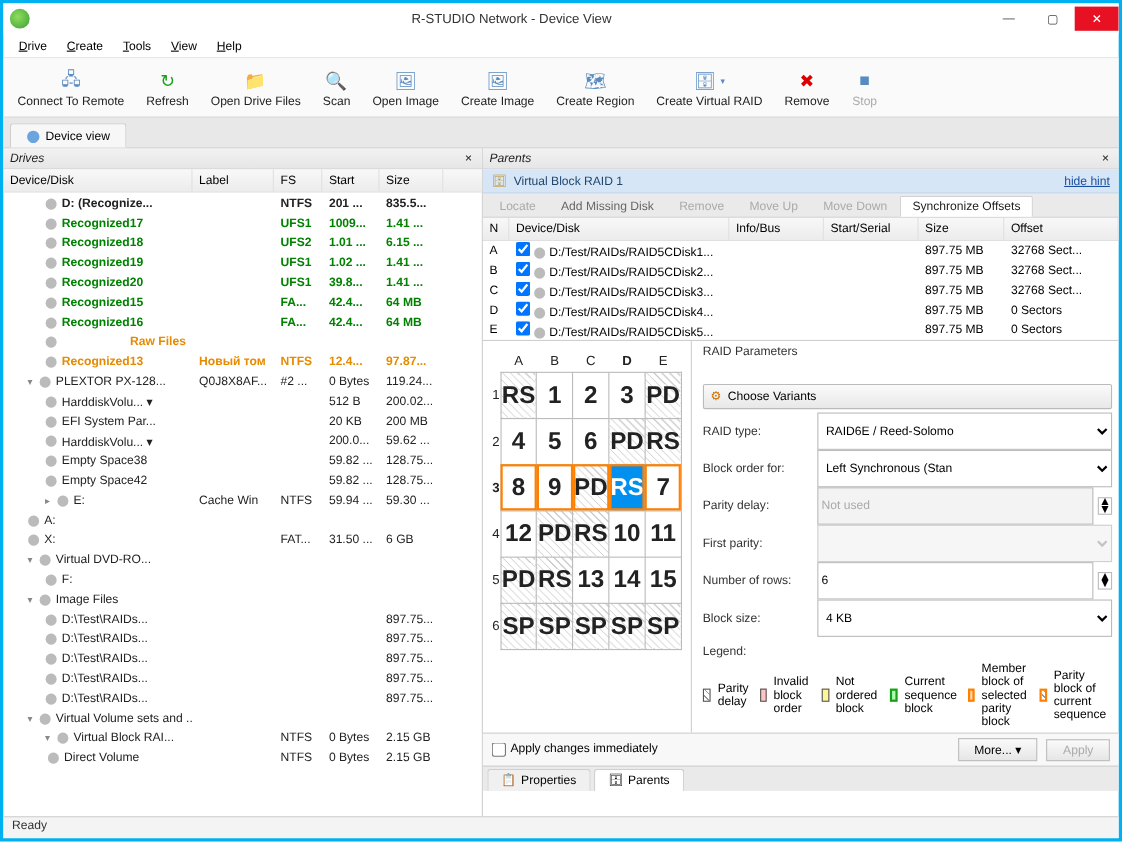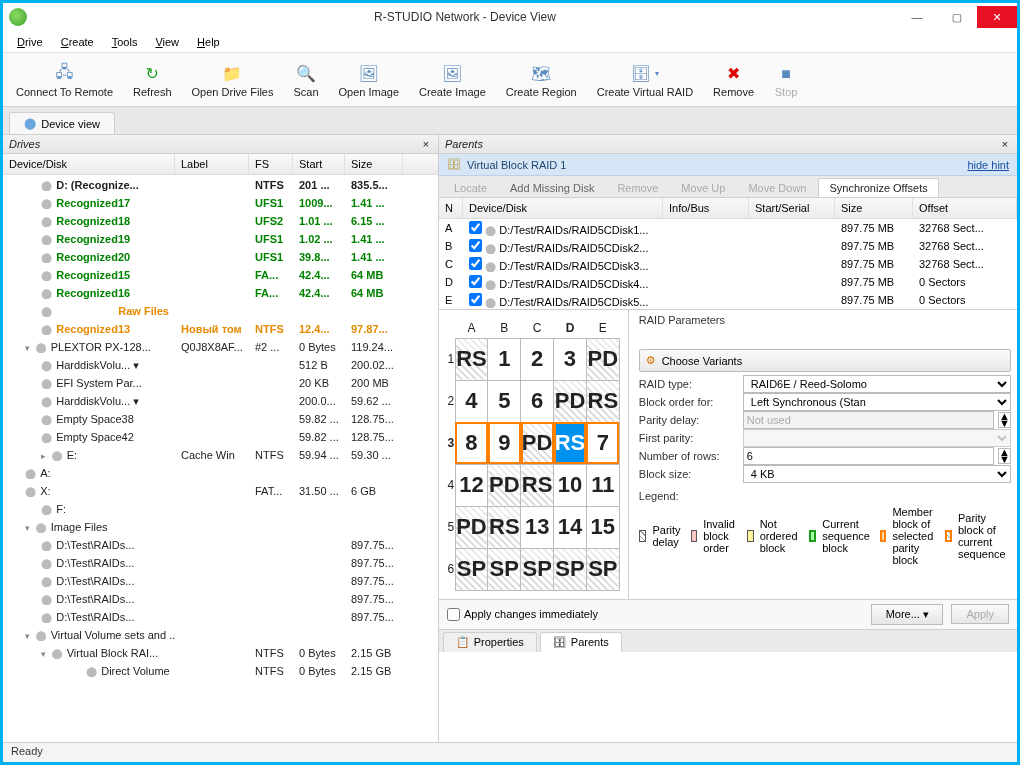--- a/index.html
+++ b/index.html
@@ -55,21 +55,21 @@
 .rg th { font-size: 12px; font-weight: normal; height:20px; border:none; }
 .rg .rowh { width: 18px; font-size: 12px; font-weight: normal; border:none;}
 .hatch { background: repeating-linear-gradient(45deg,#fff,#fff 4px,#ccc 4px,#ccc 5px); }
 .sel-row td { outline: 2px solid #ff8000; outline-offset:-2px; }
 .sel-cell { background: #0090f0 !important; color:#fff !important; }
 .params { flex: 1; border-left: 1px solid #cfcfcf; padding: 4px 6px 4px 10px; display:flex; flex-direction:column; gap:3px;}
 .params h4 { font-size: 11px; font-weight: normal; color:#333; margin-bottom:20px;}
 .params .btnrow button { width:100%; padding:4px 6px; background:linear-gradient(#fafafa,#e8e8e8); border:1px solid #bbb; border-radius:2px; text-align:left; display:flex; align-items:center; gap:6px; cursor:pointer;}
 .prow2 { display:flex; align-items:center; gap:4px; }
 .prow2 label { width:100px; color:#333; }
-.prow2 select, .prow2 input { flex:1; border:1px solid #bbb; padding:1px 3px; background:#fff; height:18px;}
+.prow2 select, .prow2 input { flex:1; border:1px solid #bbb; padding:1px 3px; background:#fff; height:34px;}
 .prow2 .disabled { color:#aaa; background:#f3f3f3;}
 .legend { margin-top:4px;}
 .legend h5 { font-size:11px; font-weight:normal; color:#333;}
 .legend div { display:flex; align-items:center; gap:6px; margin-top:2px;}
 .lbox { width:12px; height:12px; border:1px solid #555; }
 .bottombar { display:flex; align-items:center; border-top:1px solid #cfcfcf; padding:4px 8px; gap:8px; background:#f8f8f8;}
 .bottombar .chk { display:flex; align-items:flex-start; gap:4px;}
 .bottombar button { padding:3px 14px; background:linear-gradient(#fafafa,#e6e6e6); border:1px solid #bbb; cursor:pointer;}
 .bottombar button.disabled { color:#aaa;}
 .bottabs { display:flex; border-top:1px solid #cfcfcf; background:#eaeaea; padding:2px 4px 0;}
@@ -310,20 +310,27 @@
           <div class="col-size"></div>
         </div>
         <div class="trow">
           <div class="col-dev" style="padding-left: 22px;"><span class="ic-disk"></span> X:</div>
           <div class="col-lbl"></div>
           <div class="col-fs">FAT...</div>
           <div class="col-start">31.50 ...</div>
           <div class="col-size">6 GB</div>
         </div>
         <div class="trow">
+          <div class="col-dev" style="padding-left: 22px;"><span class="chev-d"></span><span class="ic-disk"></span> Virtual DVD-RO...</div>
+          <div class="col-lbl"></div>
+          <div class="col-fs"></div>
+          <div class="col-start"></div>
+          <div class="col-size"></div>
+        </div>
+        <div class="trow">
           <div class="col-dev" style="padding-left: 38px;"><span class="ic-disk"></span> F:</div>
           <div class="col-lbl"></div>
           <div class="col-fs"></div>
           <div class="col-start"></div>
           <div class="col-size"></div>
         </div>
         <div class="trow">
           <div class="col-dev" style="padding-left: 22px;"><span class="chev-d"></span><span class="ic-disk"></span> Image Files</div>
           <div class="col-lbl"></div>
           <div class="col-fs"></div>
@@ -373,21 +380,21 @@
           <div class="col-size"></div>
         </div>
         <div class="trow">
           <div class="col-dev" style="padding-left: 38px;"><span class="chev-d"></span><span class="ic-disk"></span> Virtual Block RAI...</div>
           <div class="col-lbl"></div>
           <div class="col-fs">NTFS</div>
           <div class="col-start">0 Bytes</div>
           <div class="col-size">2.15 GB</div>
         </div>
         <div class="trow">
-          <div class="col-dev" style="padding-left: 83px;"><span class="ic-disk"></span> Direct Volume</div>
+          <div class="col-dev" style="padding-left: 40px;"><span class="ic-disk"></span> Direct Volume</div>
           <div class="col-lbl"></div>
           <div class="col-fs">NTFS</div>
           <div class="col-start">0 Bytes</div>
           <div class="col-size">2.15 GB</div>
         </div>
       </div>
   </div>
   <div class="right">
     <div class="panelhdr">
       <span>Parents</span>

